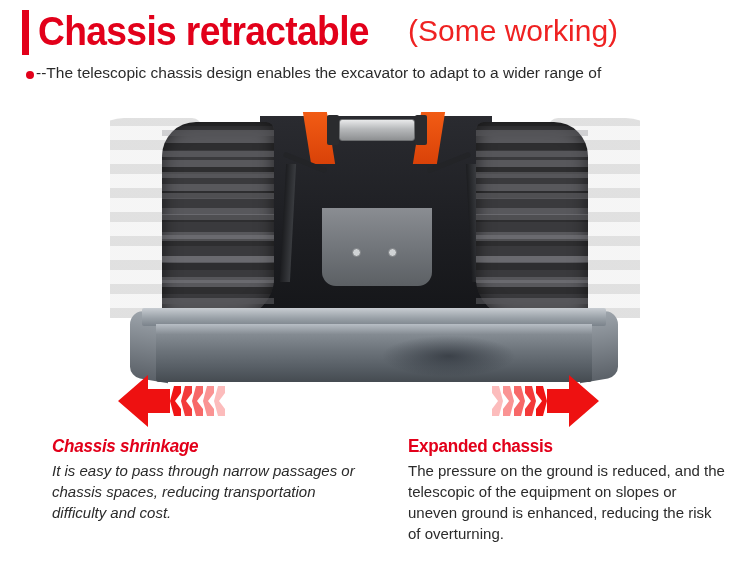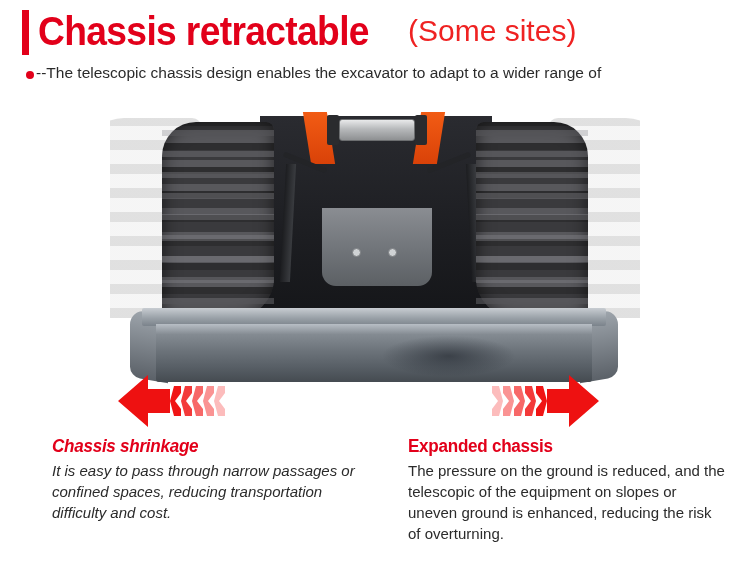--- a/index.html
+++ b/index.html
@@ -280,21 +280,21 @@
     line-height: 21px;
     color: #2b2b2b;
   }
 </style>
 </head>
 <body>
 
 <div class="header">
   <div class="title-bar"></div>
   <div class="title-main">Chassis retractable</div>
-  <div class="title-sub">(Some sites)</div>
+  <div class="title-sub">(Some working)</div>
 </div>
 
 <div class="intro">
   <div class="intro-row">
     <span class="intro-dot"></span>
     <span class="intro-text">--The telescopic chassis design enables the excavator to adapt to a wider range of</span>
   </div>
 </div>
 
 <div class="photo">
@@ -401,19 +401,19 @@
     </div>
     <svg class="arrow-head" viewBox="0 0 52 52">
       <polygon points="52,26 22,0 22,14 0,14 0,38 22,38 22,52" fill="#ee1111"></polygon>
     </svg>
   </div>
 
 </div>
 
 <div class="caption caption-left">
   <div class="caption-title">Chassis shrinkage</div>
-  <div class="caption-body">It is easy to pass through narrow passages or confined spaces, reducing transportation difficulty and cost.</div>
+  <div class="caption-body">It is easy to pass through narrow passages or chassis spaces, reducing transportation difficulty and cost.</div>
 </div>
 
 <div class="caption caption-right">
   <div class="caption-title">Expanded chassis</div>
   <div class="caption-body">The pressure on the ground is reduced, and the telescopic of the equipment on slopes or uneven ground is enhanced, reducing the risk of overturning.</div>
 </div>
 
 </body></html>

